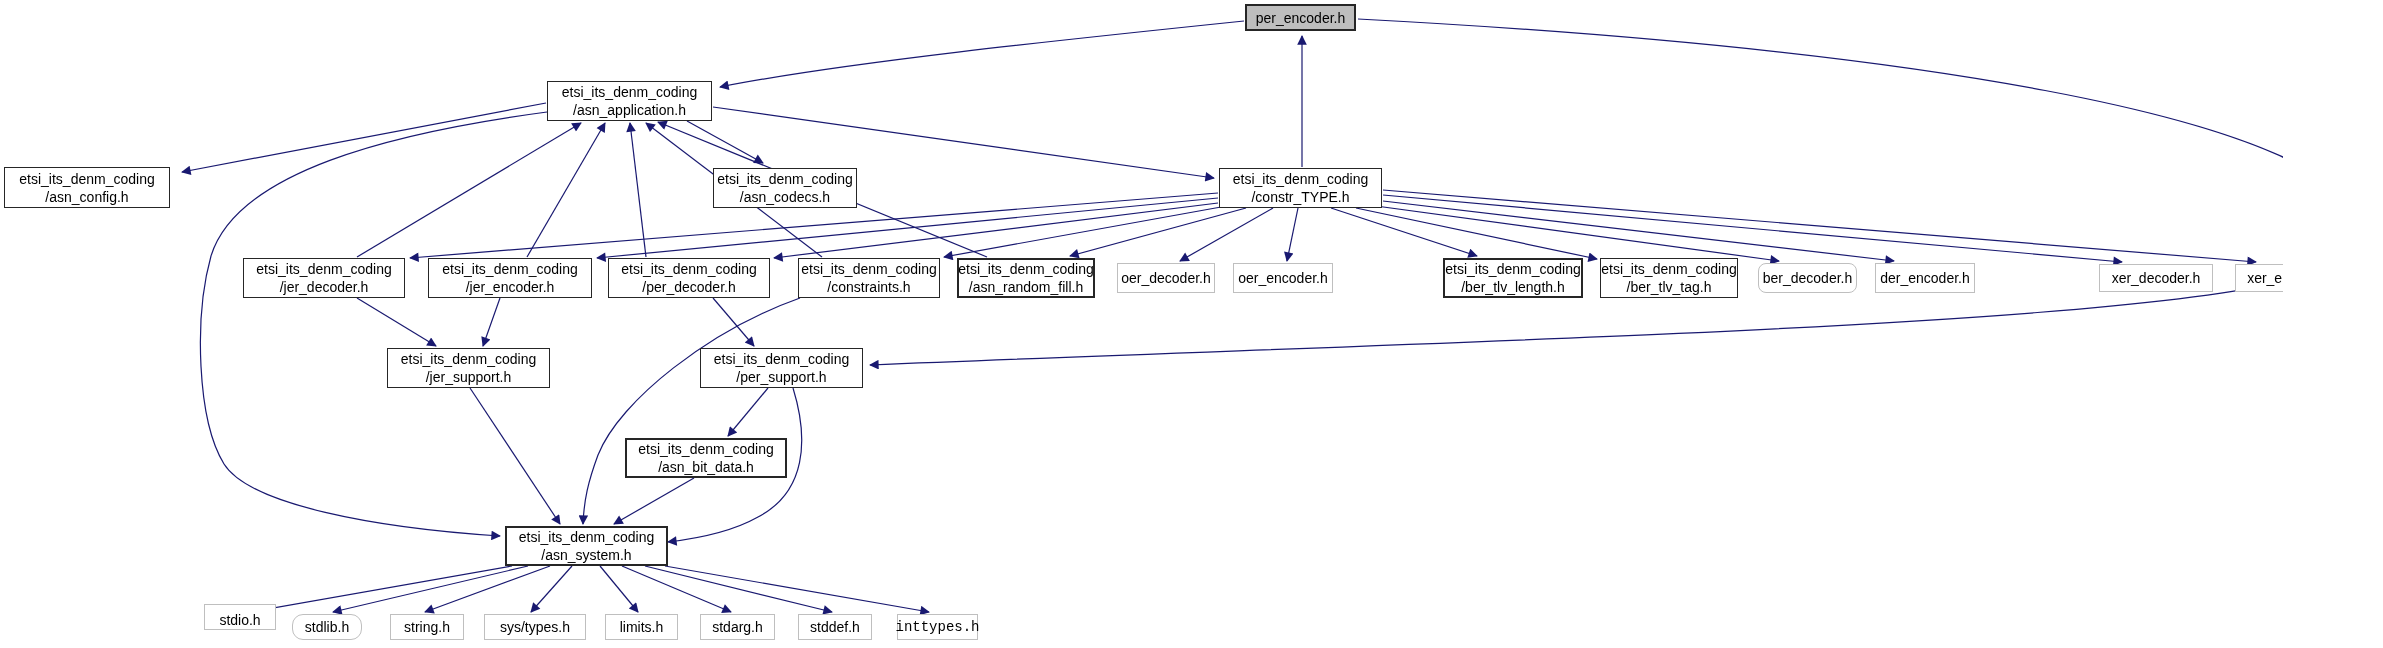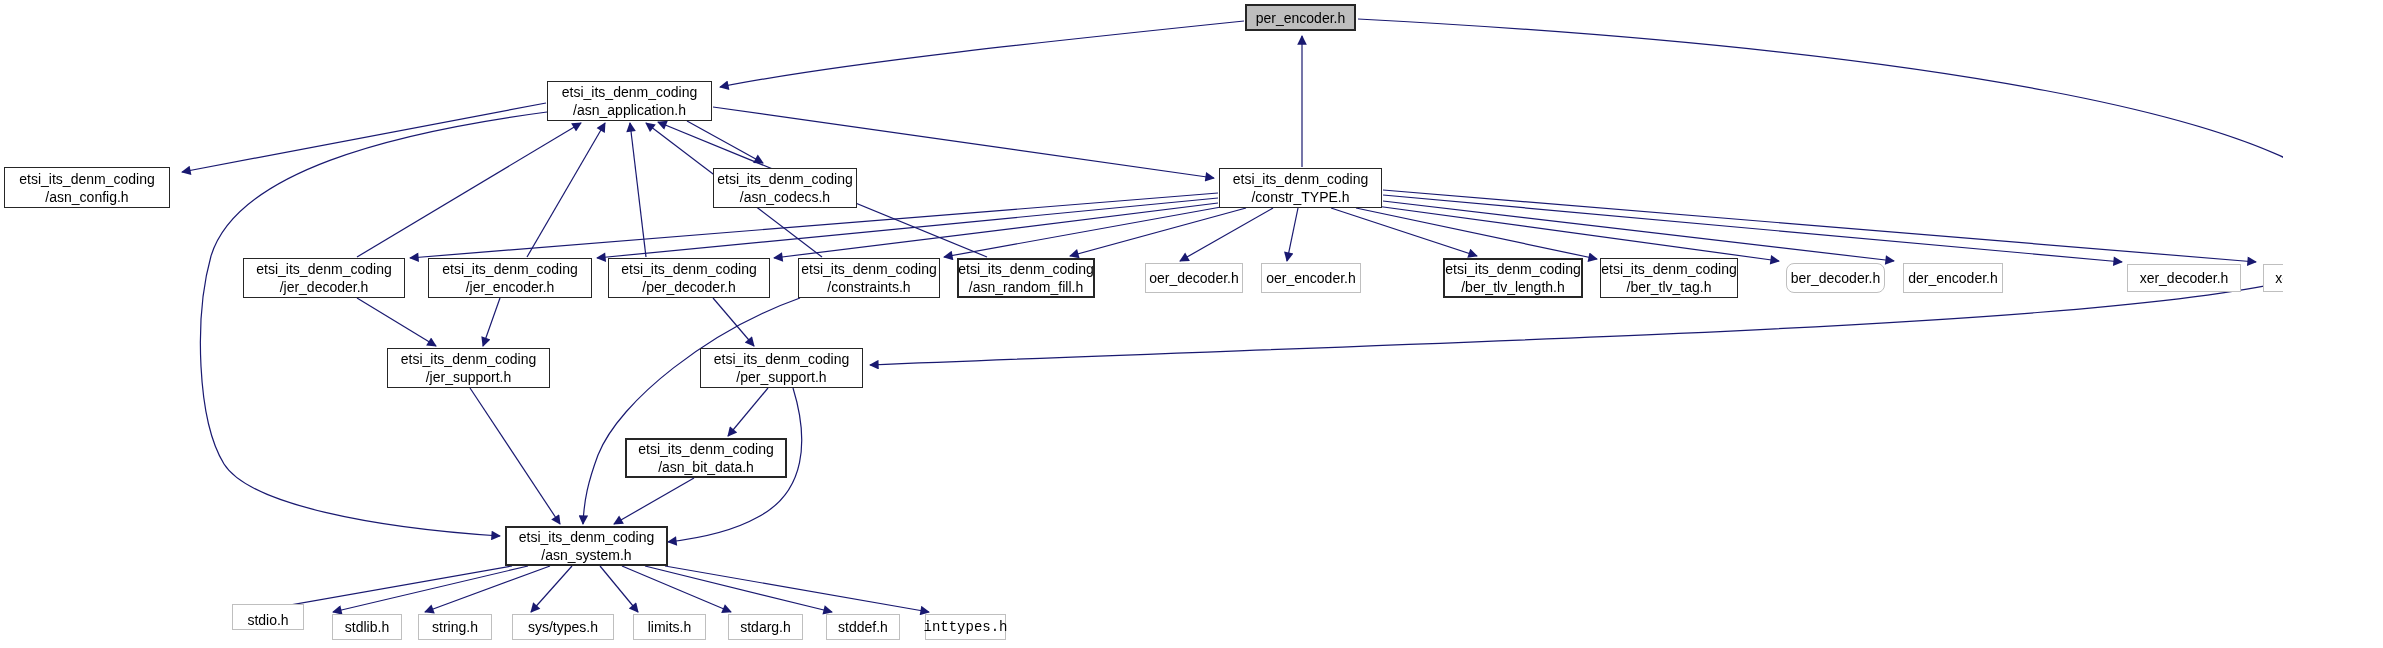--- a/index.html
+++ b/index.html
@@ -5,21 +5,21 @@
   html,body{margin:0;padding:0;background:#ffffff;}
   #stage{position:relative;width:2283px;height:648px;background:#ffffff;overflow:hidden;
          font-family:"Liberation Sans",sans-serif;}
   #edgelayer{position:absolute;left:0;top:0;width:2383px;height:648px;}
   .edge{stroke:var(--edge,#191970);stroke-width:1.2;fill:none;}
   .node{position:absolute;box-sizing:border-box;background:#ffffff;
         border:1px solid var(--intb,#262626);color:#000;
         display:flex;flex-direction:column;align-items:center;justify-content:center;
         font-size:14px;line-height:18px;text-align:center;white-space:nowrap;}
   .node.root{background:var(--rootf,#bebebe);border-width:2px;}
-  .node.external{border-color:var(--extb,#bfbfbf);margin-left:28px;}
+  .node.external{border-color:var(--extb,#bfbfbf);}
   .node.emph{border-width:2px;}
   .node span{display:block;}
 </style>
 </head>
 <body>
 
 <div id="stage">
     <svg id="edgelayer" width="2383" height="648" viewBox="0 0 2383 648">
       <defs>
         <marker id="arrow" viewBox="0 0 10 10" refX="9" refY="5" markerWidth="10" markerHeight="8" orient="auto">
@@ -145,21 +145,21 @@
       <span>etsi_its_denm_coding</span>
       <span>/asn_bit_data.h</span>
     </div>
     <div class="node internal emph" style="left: 505px; top: 526px; width: 163px; height: 40px;">
       <span>etsi_its_denm_coding</span>
       <span>/asn_system.h</span>
     </div>
     <div class="node external" style="left: 204px; top: 604px; width: 72px; height: 26px; justify-content: flex-end;">
       <span>stdio.h</span>
     </div>
-    <div class="node external" style="left: 304px; top: 614px; width: 70px; height: 26px;">
+    <div class="node external" style="left: 292px; top: 614px; width: 70px; height: 26px; border-radius: 11px;">
       <span>stdlib.h</span>
     </div>
     <div class="node external" style="left: 390px; top: 614px; width: 74px; height: 26px; text-align: center;">
       <span>string.h</span>
     </div>
     <div class="node external" style="left: 484px; top: 614px; width: 102px; height: 26px;">
       <span>sys/types.h</span>
     </div>
     <div class="node external" style="left: 605px; top: 614px; width: 73px; height: 26px;">
       <span>limits.h</span>

